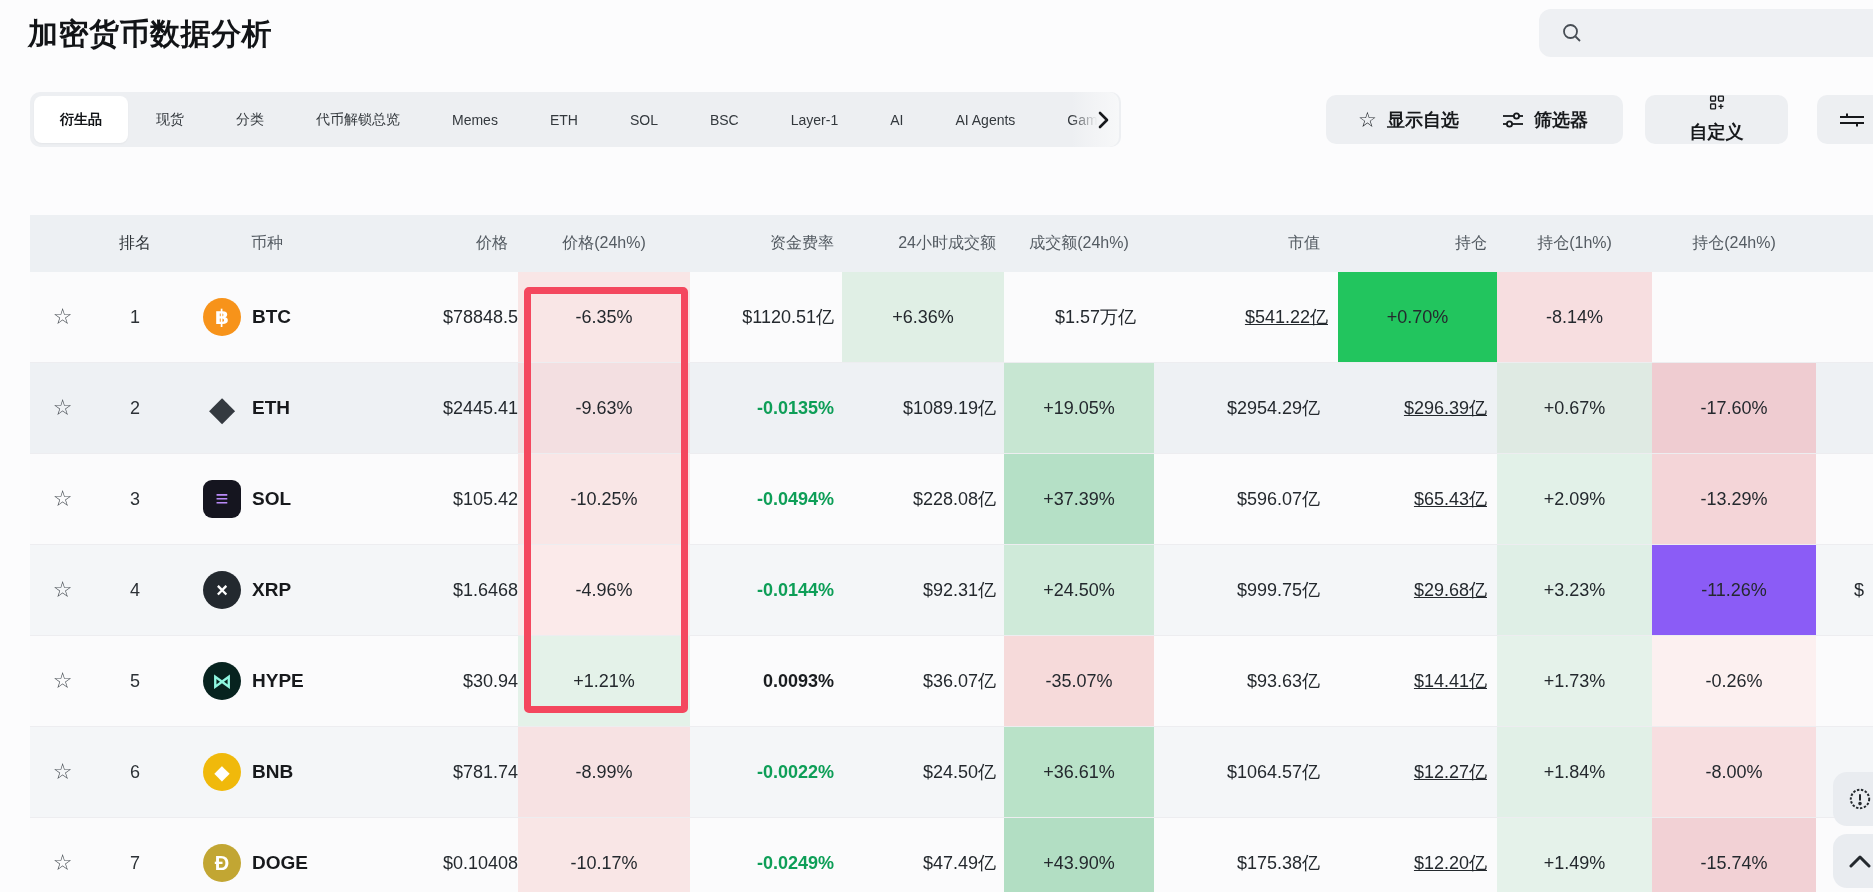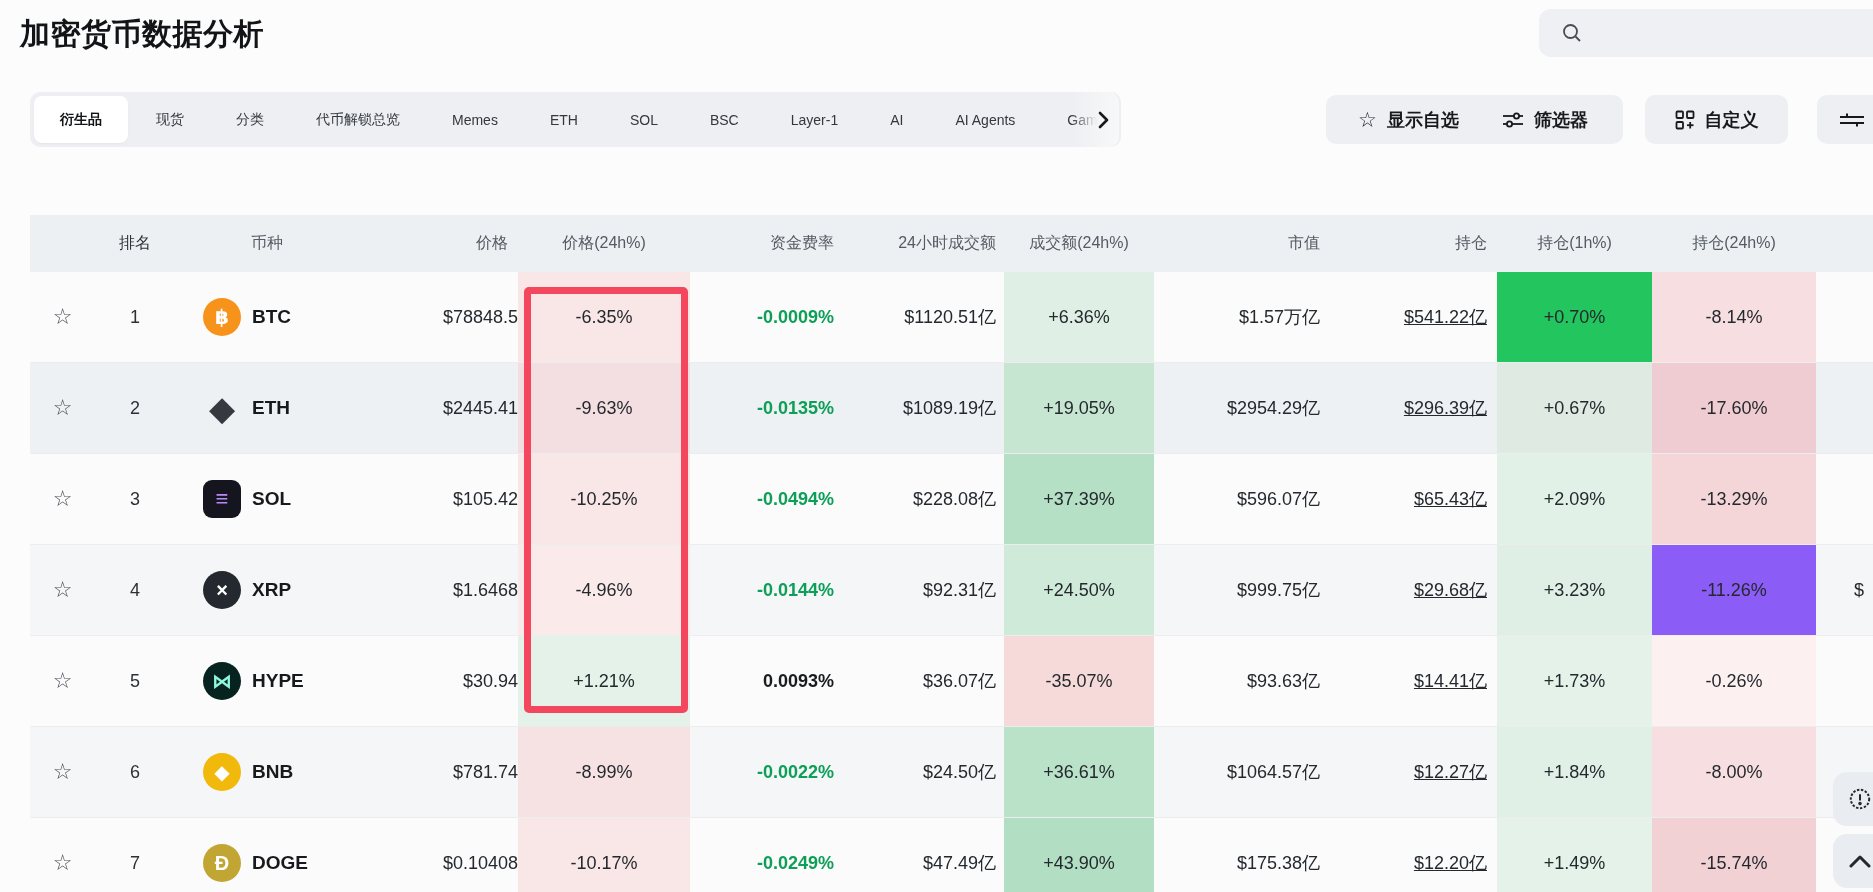--- a/index.html
+++ b/index.html
@@ -2,37 +2,37 @@
 <html><head>
 <meta charset="utf-8">
 <style>
   * { margin:0; padding:0; box-sizing:border-box; }
   html,body { width:1873px; height:892px; overflow:hidden; }
   body {
     font-family:"Liberation Sans","DejaVu Sans",sans-serif;
     background:#fcfcfd; color:#24292e; position:relative;
   }
   
-  .page-title{ position:absolute; left:20px; top:14px; font-size:30px; font-weight:800; color:#121417; letter-spacing:.5px;}
+  .page-title{ position:absolute; left:28px; top:14px; font-size:30px; font-weight:800; color:#121417; letter-spacing:.5px;}
   .search-box{ position:absolute; left:1539px; top:9px; width:350px; height:48px; background:#eef0f3; border-radius:12px; display:flex; align-items:center; padding-left:22px; gap:10px;}
   .search-box svg{ flex:0 0 auto; }
   .search-input{ border:none; background:transparent; outline:none; font-size:16px; flex:1; color:#24292e;}
   
   .tab-bar{ position:absolute; left:30px; top:92px; height:55px; background:#edeff2; border-radius:10px; display:flex; align-items:center; padding:0 2px;}
   .tab{ height:47px; display:flex; align-items:center; padding:0 26px; font-size:14px; color:#33383d; cursor:pointer; white-space:nowrap;}
   .tab.active{ background:#ffffff; border-radius:8px; font-weight:700; color:#121417; margin:0 2px; box-shadow:0 1px 2px rgba(0,0,0,.04);}
   .tab.truncated{ max-width:74px; overflow:hidden; padding-right:0;}
   .tabs-more{ position:relative; width:48px; height:55px; display:flex; align-items:center; justify-content:flex-end; padding-right:10px;
     background:linear-gradient(to right, rgba(237,239,242,0), #f3f4f6 55%, #f7f8f9); border-radius:0 10px 10px 0; margin-left:-30px; cursor:pointer;}
   
   .tool-btn{ position:absolute; top:95px; height:49px; background:#edeff2; border:none; border-radius:10px; display:flex; align-items:center; justify-content:center; gap:10px; font-size:18px; font-weight:700; color:#17191c; cursor:pointer; font-family:inherit;}
   .tool-btn .star-glyph{ font-size:21px; font-weight:400; color:#24292e; line-height:1;}
   #btn-watchlist{ left:1326px; width:165px;}
   #btn-filter{ left:1467px; width:156px;}
-  #btn-customize{ left:1645px; width:143px;}
+  #btn-customize{ left:1645px; width:143px;flex-direction:column;}
   #btn-columns{ left:1817px; width:70px;}
   
   .table{ position:absolute; left:30px; top:215px; width:1843px;}
   .grid-row{ display:grid; grid-template-columns:65px 80px 195px 148px 172px 152px 162px 150px 184px 159px 155px 164px 1fr; align-items:center;}
   .thead{ height:57px; background:#edf0f3; color:#545b62; font-size:16px;}
   .trow{ height:91px; background:#fbfbfc; border-bottom:1px solid #ededf0; font-size:18px; color:#24292e;}
   .trow.hover{ background:#eef1f4;}
   .trow.alt{ background:#f4f6f8;}
   .cell{ height:100%; display:flex; align-items:center;}
   .c-center{ justify-content:center;}
@@ -167,21 +167,20 @@
   <div>
       <div class="grid-row trow">
     <div class="cell c-star">☆</div>
     <div class="cell c-rank">1</div>
     <div class="cell c-coin">
       <span class="coin-icon" style="background: rgb(247, 147, 26); color: rgb(255, 255, 255);">฿</span>
       <span class="coin-name">BTC</span>
     </div>
     <div class="cell c-price">$78848.5</div>
     <div class="cell c-center" style="background: rgb(249, 230, 230);">-6.35%</div>
-    <div class="cell c-funding">-0.0009%</div>
     <div class="cell c-vol">$1120.51亿</div>
     <div class="cell c-center" style="background: rgb(224, 239, 229);">+6.36%</div>
     <div class="cell c-mkt">$1.57万亿</div>
     <div class="cell c-oi">$541.22亿</div>
     <div class="cell c-center" style="background: #22c55e;">+0.70%</div>
     <div class="cell c-center" style="background: rgb(247, 222, 224);">-8.14%</div>
     <div class="cell c-extra"></div>
   </div>
       <div class="grid-row trow hover">
     <div class="cell c-star">☆</div>

